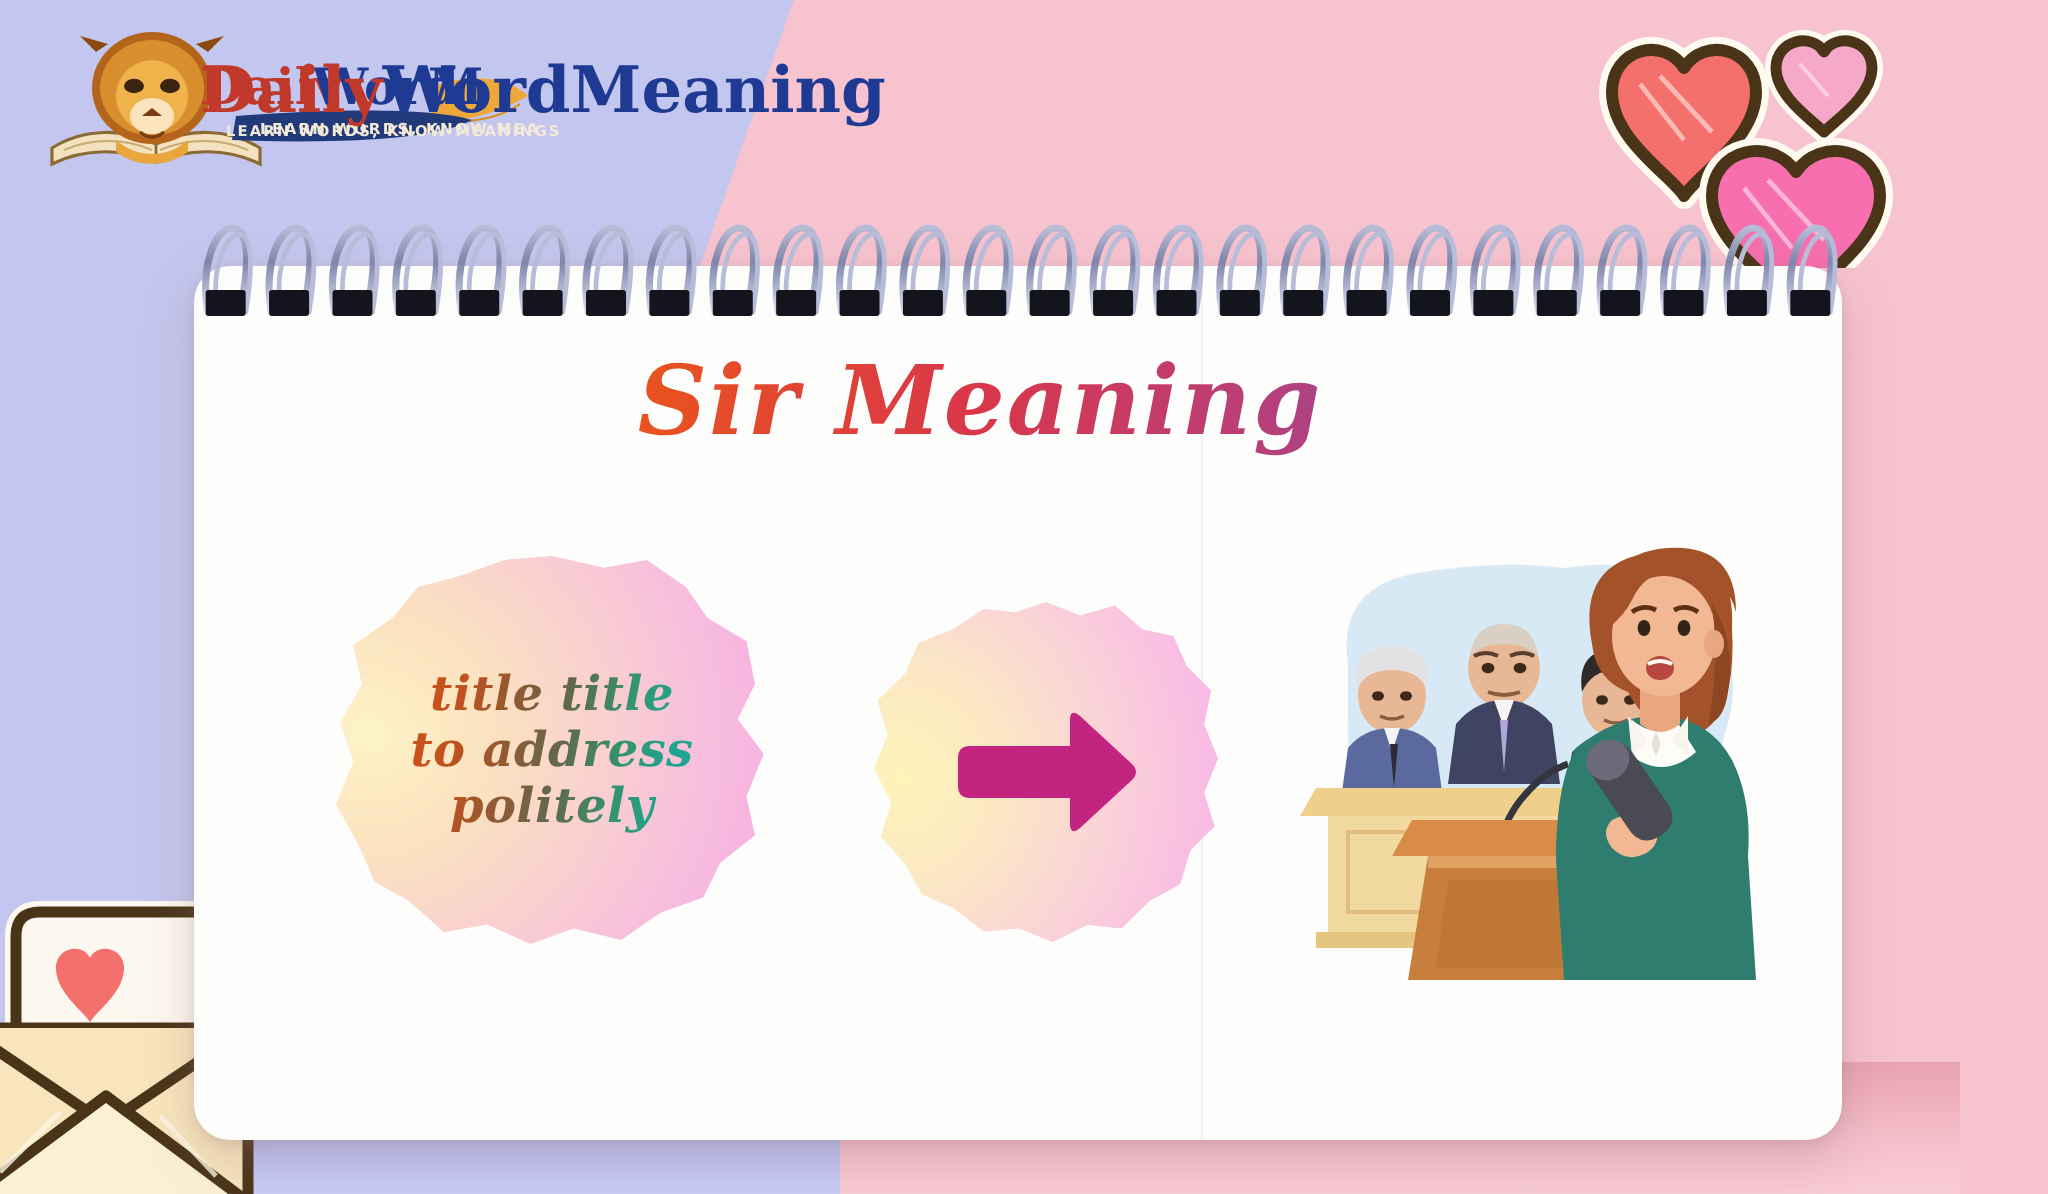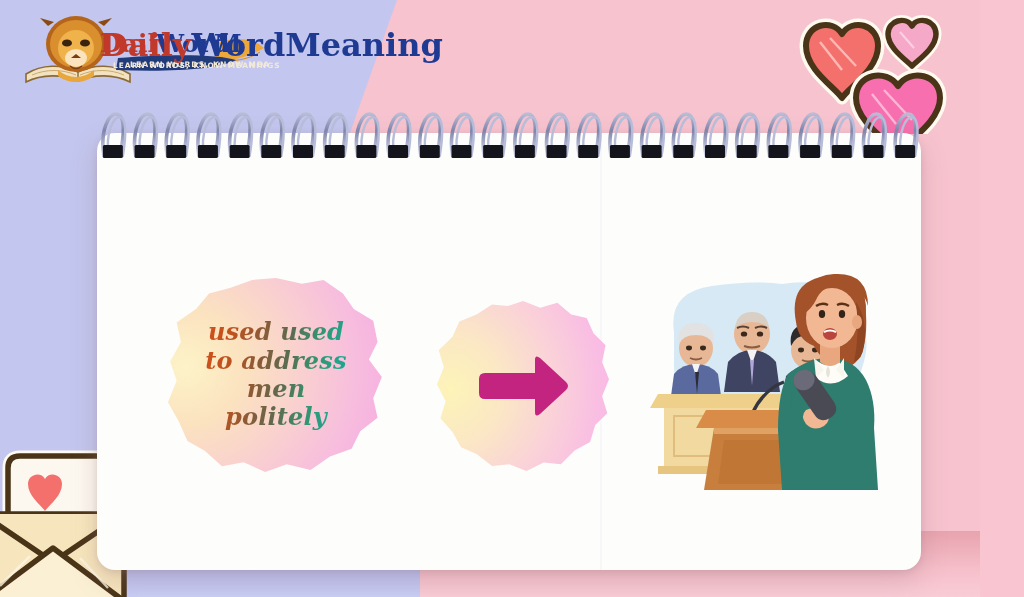--- a/index.html
+++ b/index.html
@@ -321,30 +321,30 @@
             <g>
               <path d="M799.1538461538462 44 C795.1538461538462 18, 804.1538461538462 2, 811.1538461538462 2 C819.1538461538462 2, 821.1538461538462 16, 815.1538461538462 44" fill="none" stroke="url(#wire)" stroke-width="3.6" stroke-linecap="round"></path>
               <path d="M804.1538461538462 44 C800.1538461538462 20, 809.1538461538462 5, 815.1538461538462 5 C821.1538461538462 6, 822.1538461538462 20, 818.1538461538462 44" fill="none" stroke="#b7bcd8" stroke-width="2.4" stroke-linecap="round"></path>
               <rect x="798.1538461538462" y="33" width="20" height="13" rx="1.5" fill="#14141c"></rect>
             </g>
           </g>
       </g>
     </svg>
   </div>
 
+  <div class="title">Sir Meaning</div>
 
   <div class="blob-def" style="clip-path: polygon(
          50% 0%, 62% 3%, 72% 1%, 81% 8%, 86% 16%, 95% 22%, 97% 33%, 93% 42%,
          99% 51%, 95% 62%, 97% 72%, 89% 79%, 85% 88%, 75% 92%, 66% 99%, 55% 96%,
          45% 100%, 35% 95%, 25% 97%, 17% 89%, 9% 84%, 5% 74%, 0% 64%, 4% 53%,
          1% 43%, 6% 33%, 4% 23%, 13% 16%, 19% 8%, 29% 5%, 39% 1%)">
     <div class="def-text">
-      <span>used used</span>
+      <span>title title</span>
       <span>to address</span>
-      <span>men</span>
       <span>politely</span>
     </div>
   </div>
 
   <div class="blob-arrow" style="clip-path: polygon(
          50% 0%, 60% 4%, 70% 1%, 78% 8%, 87% 10%, 91% 19%, 98% 26%, 96% 36%,
          100% 46%, 96% 56%, 99% 66%, 92% 73%, 89% 83%, 80% 88%, 72% 96%, 62% 95%,
          52% 100%, 42% 96%, 32% 97%, 23% 90%, 14% 86%, 9% 77%, 2% 69%, 5% 59%,
          0% 49%, 4% 39%, 1% 29%, 9% 21%, 13% 12%, 23% 8%, 32% 2%, 41% 3%)">
     <svg viewBox="0 0 100 70" width="100" height="70">

